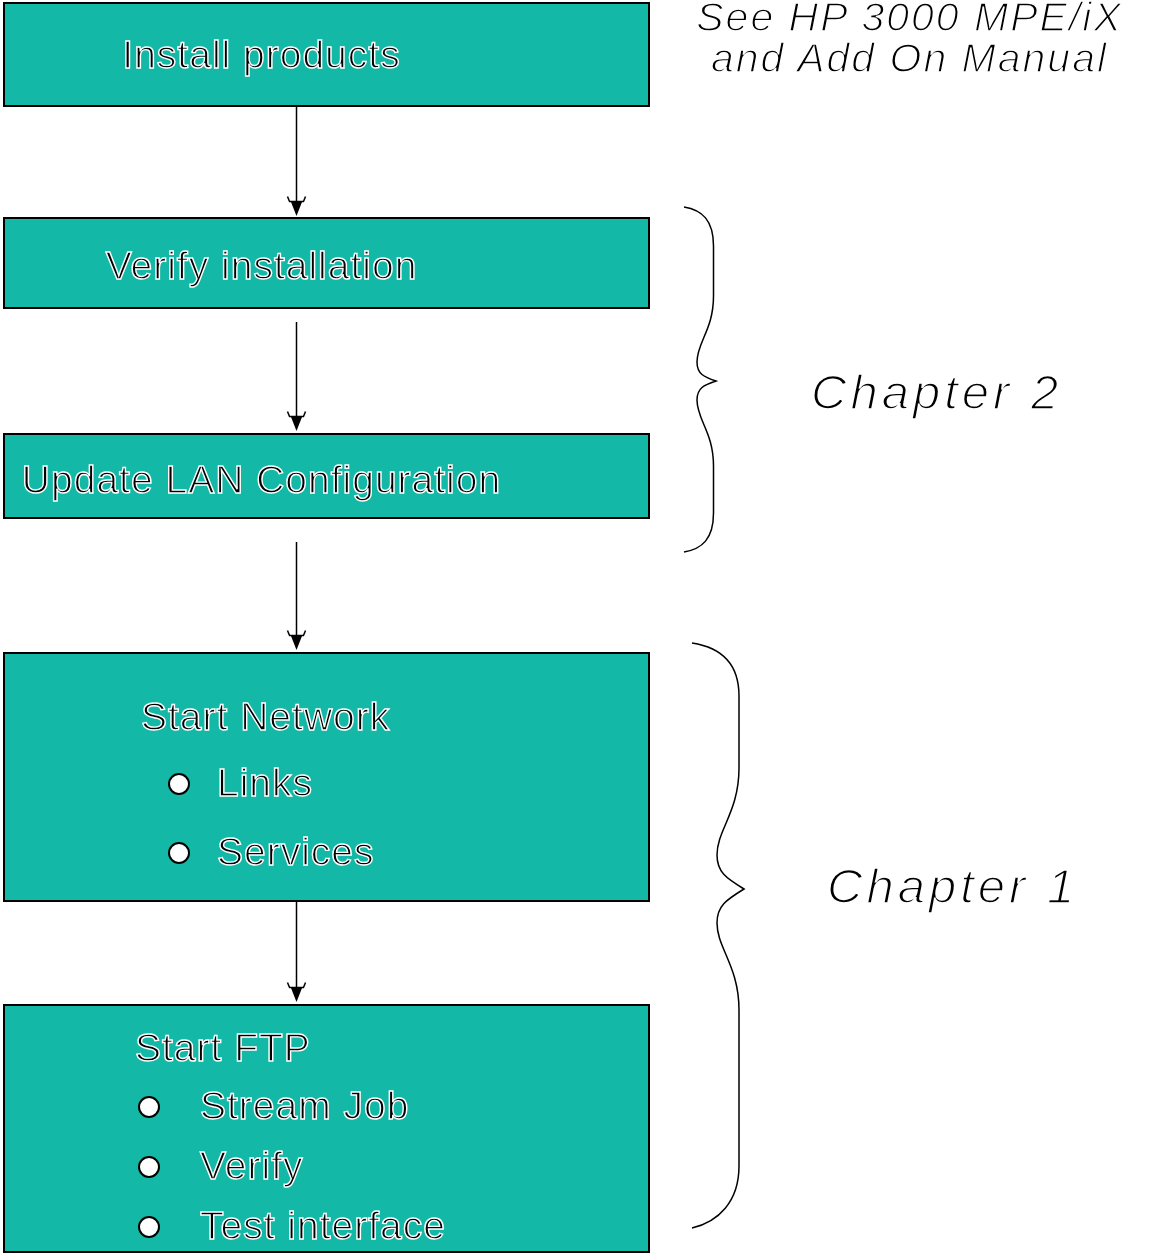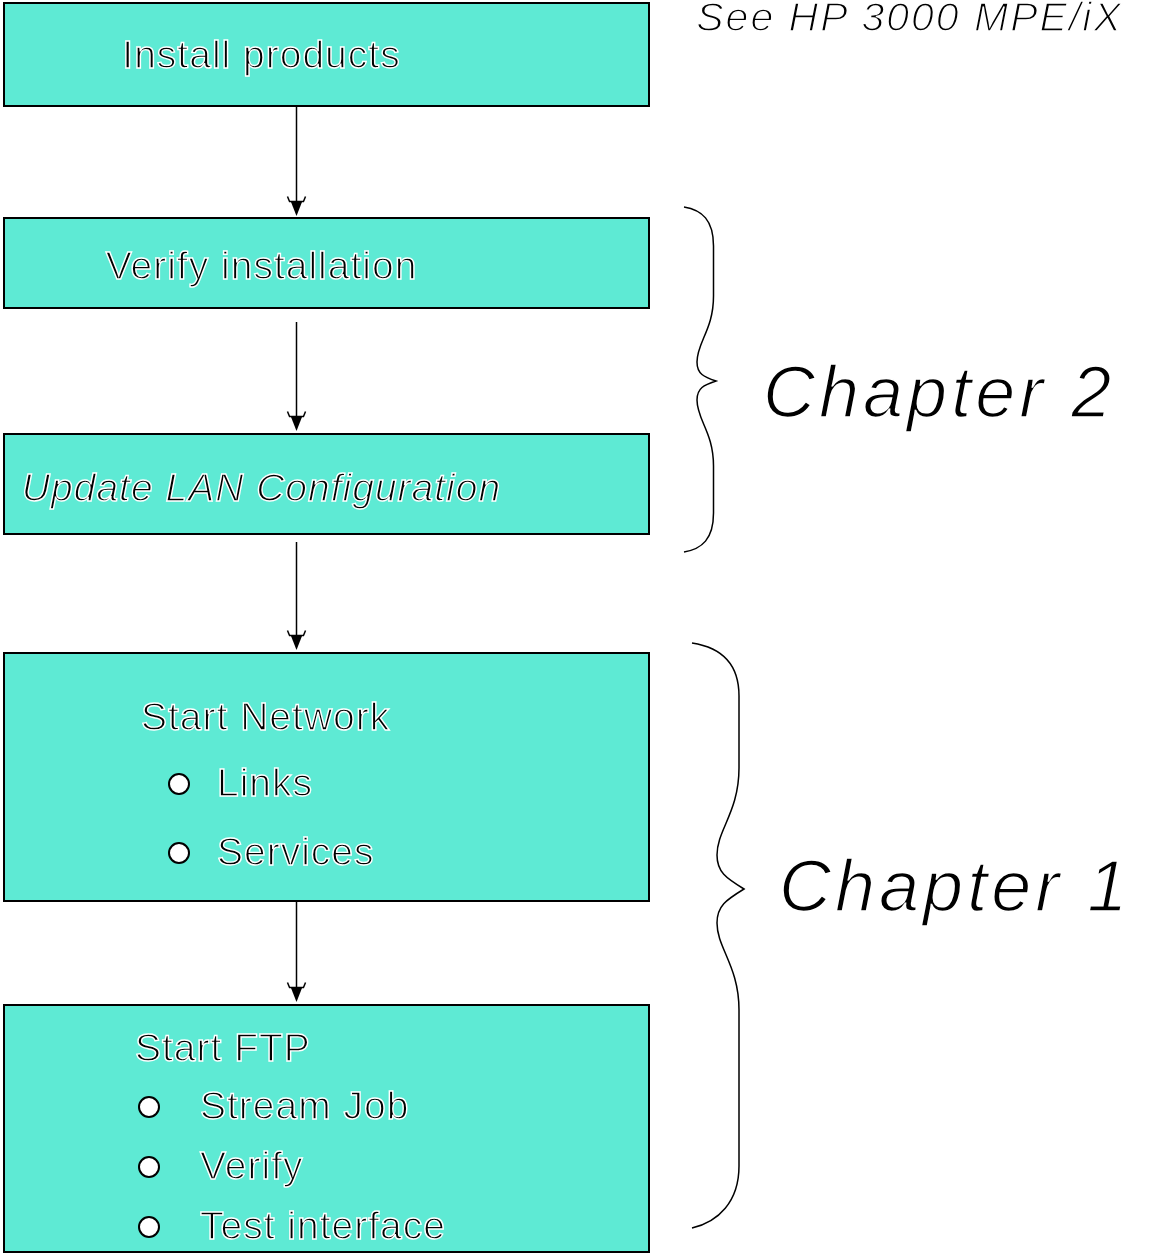--- a/index.html
+++ b/index.html
@@ -28,35 +28,35 @@
   .plot-text {
     -webkit-text-stroke: 1.4px #ffffff;
     letter-spacing: 1px;
     white-space: nowrap;
   }
   .box {
     position: absolute;
     left: 3px;
     width: 647px;
     border: 2px solid #000000;
-    background: #5eead4;
+    background: #14b8a6;
     box-sizing: border-box;
   }
   .box-simple {
     display: flex;
     align-items: center;
     justify-content: center;
   }
   .box-label {
     font-size: 39px;
     line-height: 46px;
   }
   .box1 { top: 2px;    height: 105px; }
   .box2 { top: 217px;  height: 92px; padding-top: 6px; }
-  .box3 { top: 433px;  height: 102px; padding-top: 8px; font-style: italic; }
+  .box3 { top: 433px;  height: 86px; padding-top: 8px; }
   .box4 { top: 652px;  height: 250px; }
   .box5 { top: 1004px; height: 249px; }
   .box2 .box-label, .box3 .box-label, .box1 .box-label { padding-right: 130px; }
   .inner-abs {
     position: absolute;
     font-size: 39px;
     line-height: 46px;
   }
   .bullet-circle {
     position: absolute;
@@ -76,24 +76,25 @@
     font-style: italic;
     font-size: 41px;
     line-height: 41px;
     letter-spacing: 2px;
     -webkit-text-stroke: 1.4px #ffffff;
   }
   .note div { white-space: nowrap; }
   .chapter-label {
     position: absolute;
     font-style: italic;
-    font-size: 72px;
+    font-size: 49px;
     line-height: 82px;
     letter-spacing: 4px;
     white-space: nowrap;
+    margin-left: 48px;
     -webkit-text-stroke: 1.6px #ffffff;
   }
   .chapter-2 { left: 763px; top: 351px; }
   .chapter-3 { left: 779px; top: 845px; }
 </style>
 </head>
 <body>
 
 <div class="canvas">
 
@@ -185,18 +186,19 @@
   <div class="box box4">
     <div class="inner-abs plot-text" style="left:136px; top:40px;">Start Network</div>
     <span class="bullet-circle" style="left:163px; top:119px;"></span>
     <div class="inner-abs plot-text" style="left:212px; top:106px;">Links</div>
     <span class="bullet-circle" style="left:163px; top:188px;"></span>
     <div class="inner-abs plot-text" style="left:212px; top:175px;">Services</div>
   </div>
 
   <div class="note">
     <div>See HP 3000 MPE/iX</div>
+    <div>and Add On Manual</div>
   </div>
 
   <div class="chapter-label chapter-2">Chapter 2</div>
   <div class="chapter-label chapter-3">Chapter 1</div>
 
 </div>
 
 </body></html>

